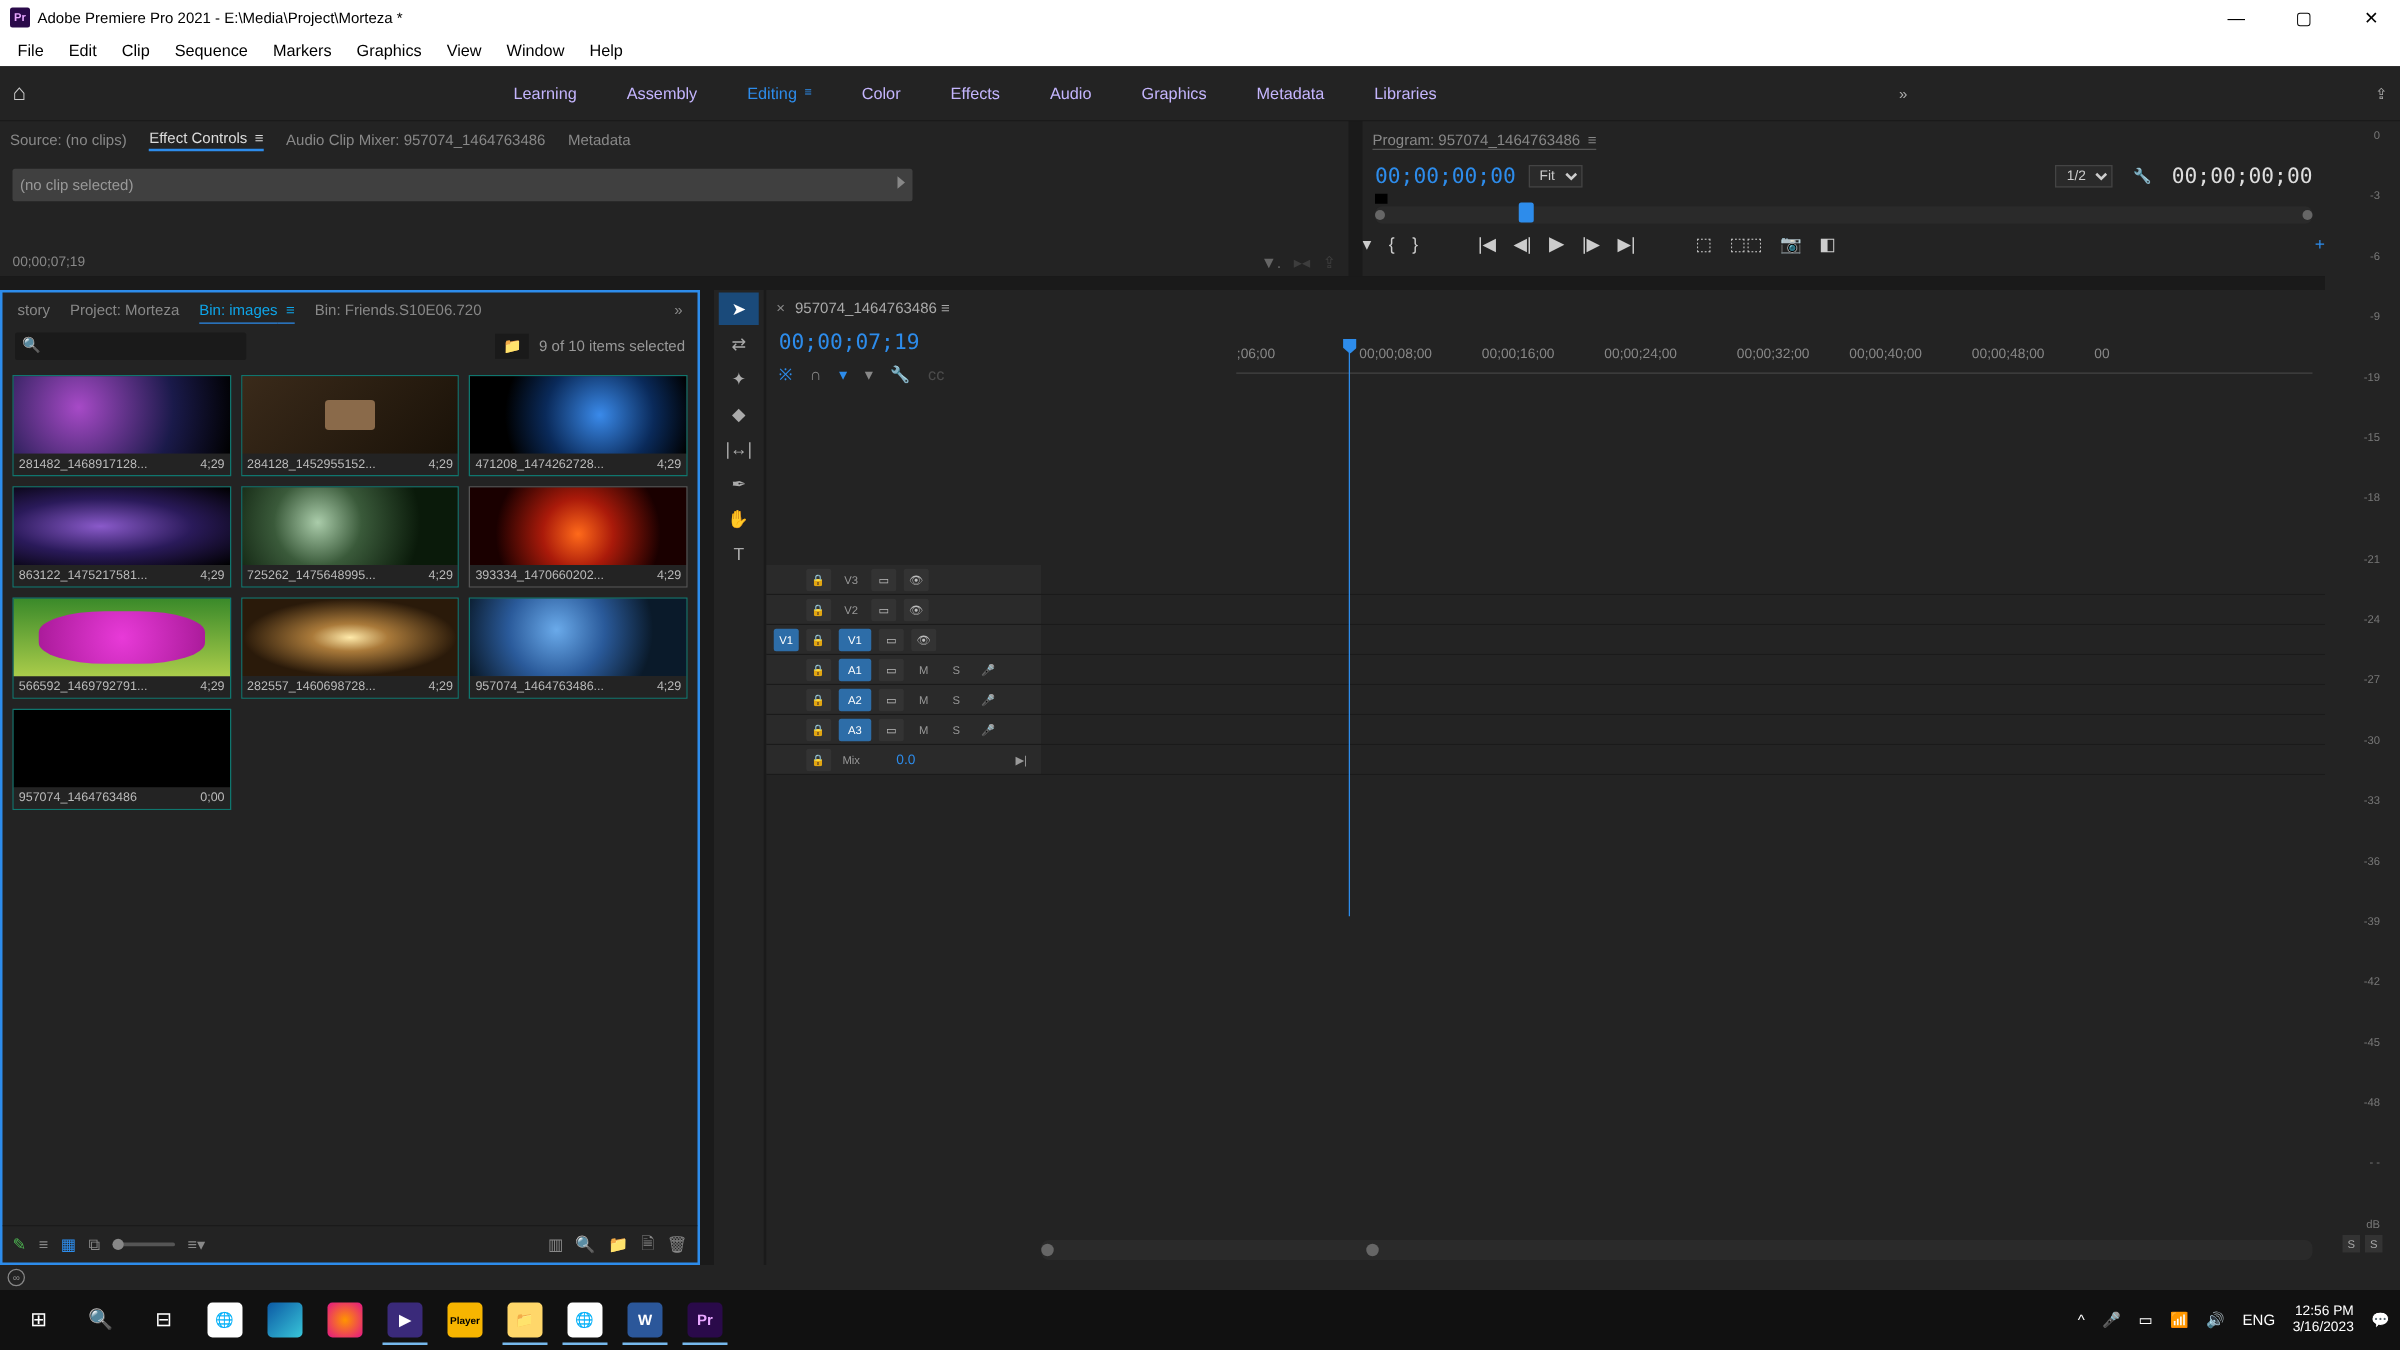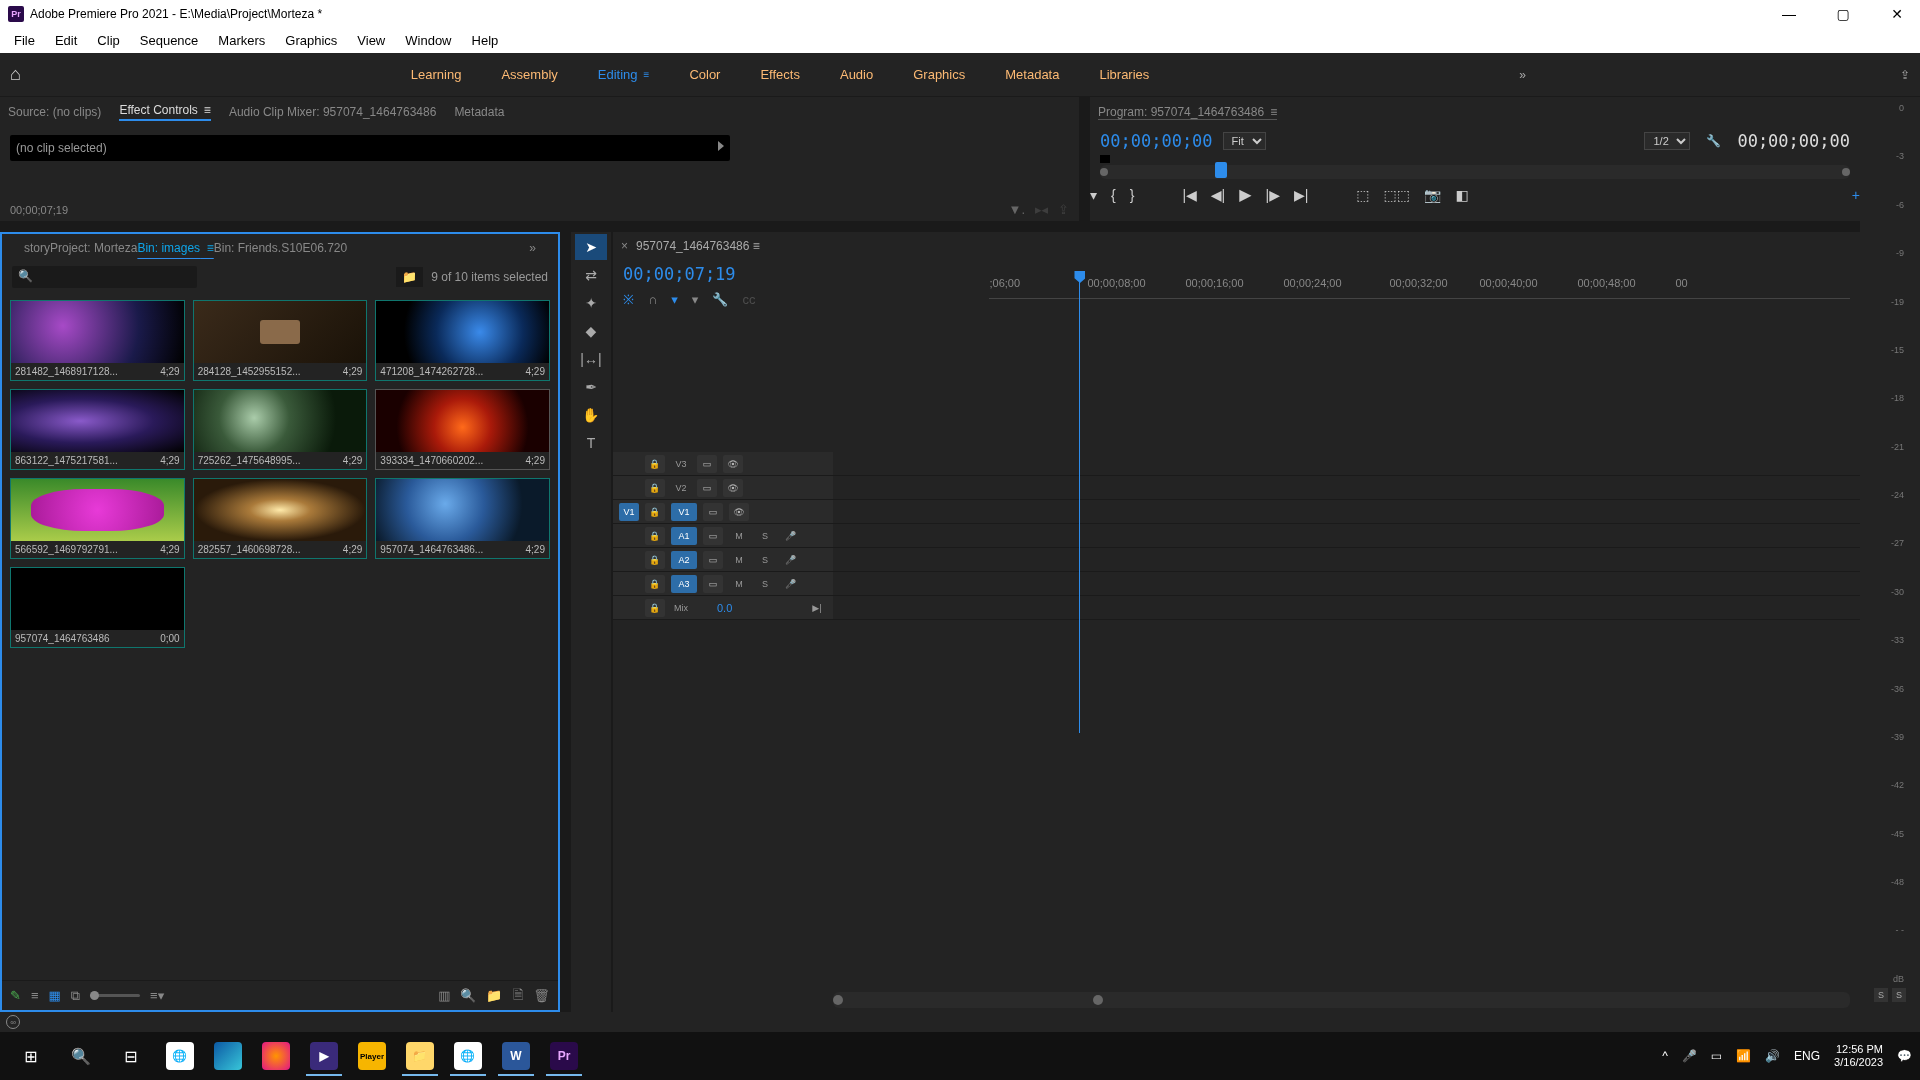--- a/index.html
+++ b/index.html
@@ -8,56 +8,56 @@
 .titlebar-left{display:flex;align-items:center;gap:6px}
 .pr-icon{width:16px;height:16px;background:#2a0a4a;border-radius:2px;display:flex;align-items:center;justify-content:center;color:#e8a6ff;font-size:9px;font-weight:bold}
 .win-controls{display:flex;gap:24px;color:#000;font-size:14px}
 .win-btn{cursor:pointer;width:30px;text-align:center}
 .menubar{height:25px;background:#fff;display:flex;align-items:center;padding:0 6px;color:#000;gap:4px}
 .menu-item{padding:2px 8px;cursor:pointer;font-size:13px}
 .app-chrome{background:#232323;height:calc(100% - 53px - 48px);display:flex;flex-direction:column}
 .top-bar{height:44px;background:#232323;display:flex;align-items:center;padding:0 10px;border-bottom:1px solid #1a1a1a}
 .home-icon{color:#ccc;font-size:18px;margin-right:20px;cursor:pointer}
 .workspaces{display:flex;gap:40px;margin:0 auto}
-.ws{color:#fdba74;font-size:13px;cursor:pointer;display:flex;align-items:center;gap:6px}
+.ws{color:#c4b5fd;font-size:13px;cursor:pointer;display:flex;align-items:center;gap:6px}
 .ws.active{color:#2d8ceb}
 .ws-menu{color:#2d8ceb;font-size:10px}
 .top-right{display:flex;gap:14px;align-items:center;color:#aaa}
 .chevrons{font-size:12px;cursor:pointer}
 
 .main-grid{flex:1;display:grid;grid-template-columns:560px 11px 508px 11px 468px 11px 1fr 60px;grid-template-rows:124px 11px 1fr;background:#1a1a1a}
 .panel{background:#232323;display:flex;flex-direction:column;overflow:hidden}
 .tabs{height:30px;display:flex;align-items:center;padding:0 8px;gap:18px;font-size:12px;color:#888}
 .tab{cursor:pointer;display:flex;align-items:center;gap:6px}
 .tab.active{color:#ddd;border-bottom:2px solid #2d8ceb;padding-bottom:2px}
 .tab-underline{border-bottom:1px solid #555}
 
 
 .effect-panel{grid-column:1/4;grid-row:1}
 .effect-body{padding:8px 10px;color:#999;font-size:12px}
-.noclip{background:#000000;padding:6px;border-radius:2px;display:flex;justify-content:space-between;width:720px}
+.noclip{background:#404040;padding:6px;border-radius:2px;display:flex;justify-content:space-between;width:720px}
 .triangle-r{width:0;height:0;border-top:5px solid transparent;border-bottom:5px solid transparent;border-left:6px solid #888}
 .effect-footer{display:flex;justify-content:space-between;padding:4px 10px;color:#888;font-size:11px;align-items:center}
 .ef-icons{display:flex;gap:10px;color:#666;font-size:13px}
 
 
 .program-panel{grid-column:5/8;grid-row:1}
 .prog-header{display:flex;align-items:center;padding:4px 10px;gap:10px;font-size:12px}
 .prog-tc{color:#2d8ceb;font-size:17px;font-family:monospace}
 .prog-controls{display:flex;gap:14px;justify-content:center;padding:4px 0;color:#ccc;font-size:14px;align-items:center}
 .prog-right{margin-left:auto;display:flex;gap:16px;align-items:center}
 .prog-scrub{height:14px;position:relative;background:#2a2a2a;margin:2px 10px;border-radius:6px}
 .scrub-handle{position:absolute;top:-3px;left:115px;width:12px;height:16px;background:#2d8ceb;border-radius:2px}
 .scrub-dot{width:8px;height:8px;border-radius:50%;background:#666;position:absolute;top:3px}
 
 .splitter{background:#1a1a1a}
 
 
 .project-panel{grid-column:1;grid-row:3;border:2px solid #2d8ceb}
-.proj-tabs{height:28px;display:flex;align-items:center;padding:0 22px;color:#888;font-size:12px}
+.proj-tabs{height:28px;display:flex;align-items:center;padding:0 12px;gap:16px;color:#888;font-size:12px}
 .proj-tab{cursor:pointer;white-space:nowrap}
 .proj-tab.active{color:#0ea5e9;text-decoration:underline;text-decoration-color:#2d8ceb;text-underline-offset:6px}
 .proj-path{padding:6px 10px;display:flex;gap:8px;align-items:center;color:#aaa;font-size:12px}
 .bin-icon{width:14px;height:12px;background:#888;border-radius:1px}
 .proj-search{padding:4px 10px;display:flex;align-items:center;gap:8px}
 .search-input{flex:1;background:#1a1a1a;border:none;padding:4px 22px 4px 8px;color:#ccc;font-size:12px;border-radius:2px}
 .items-label{color:#999;font-size:12px}
 .thumb-grid{flex:1;overflow:auto;padding:8px;display:grid;grid-template-columns:repeat(3,1fr);gap:8px;align-content:start}
 .thumb-item{background:#2a2a2a;border:1px solid #555;cursor:pointer}
 .thumb-item.sel{border:1px solid #0f766e}

